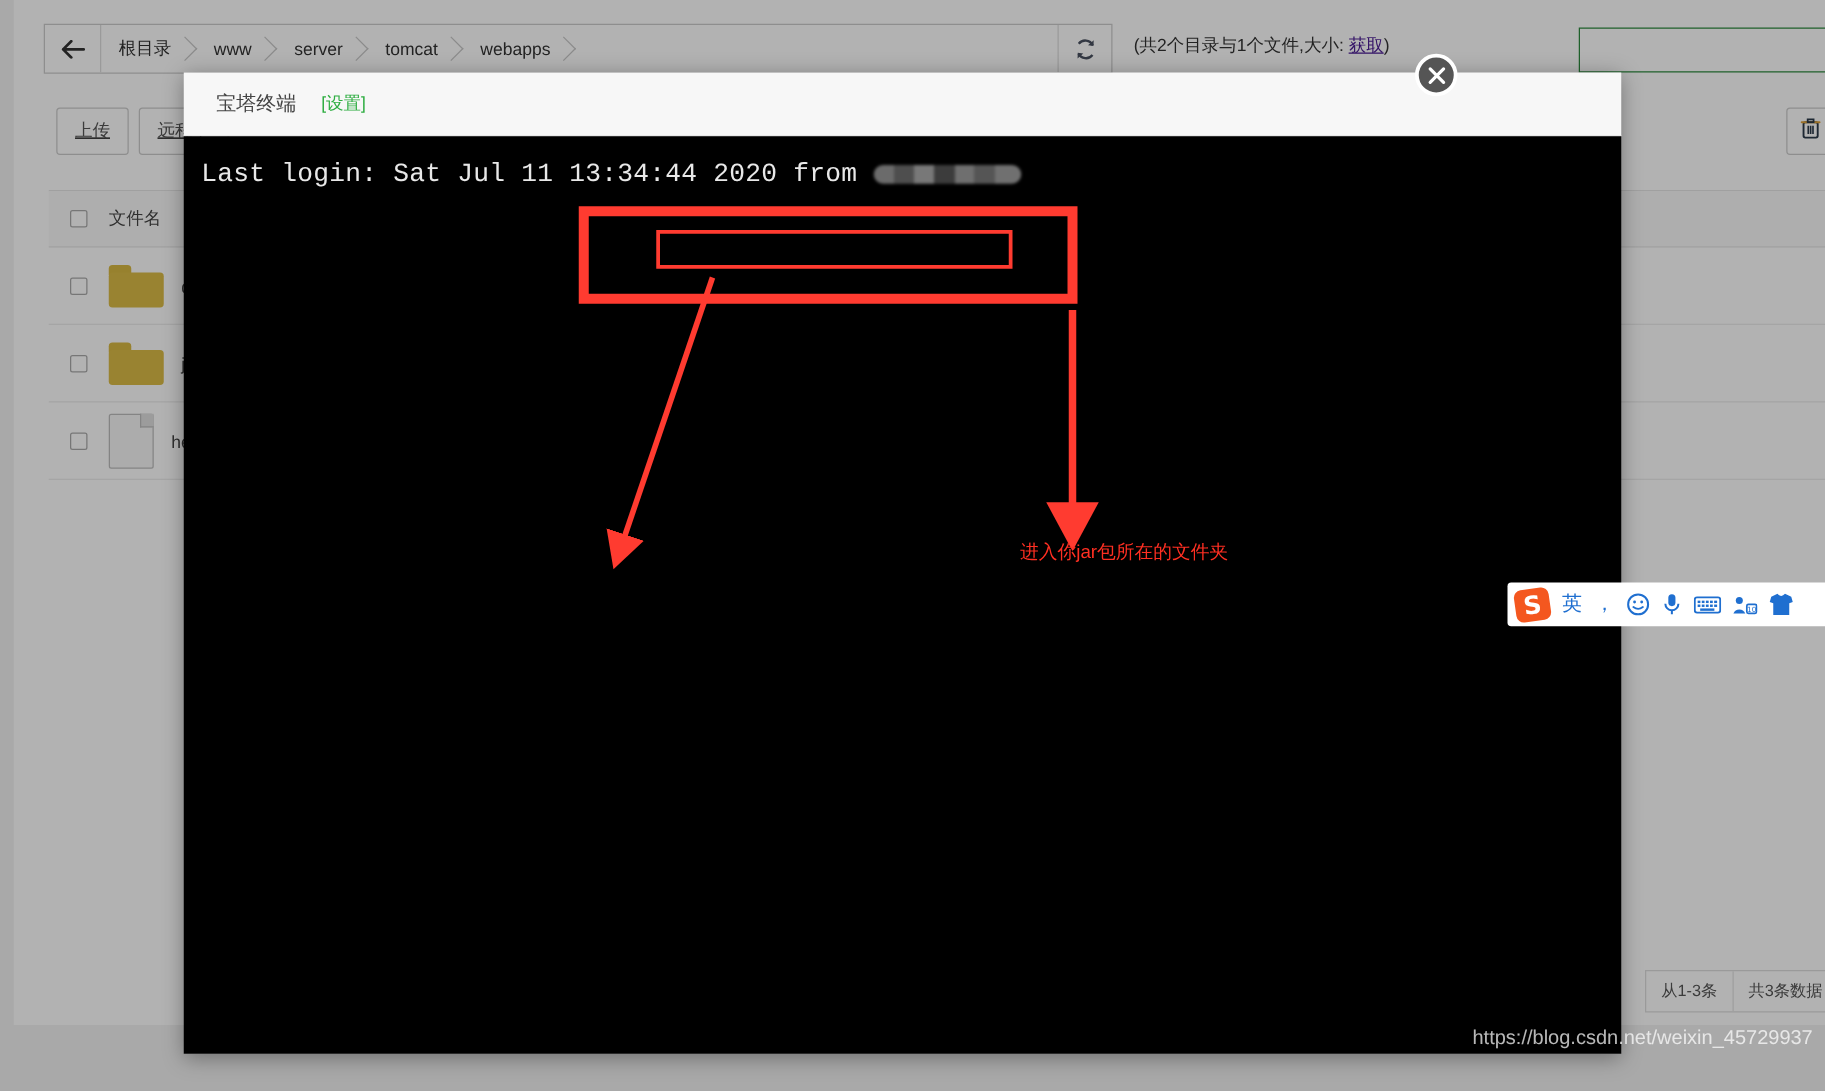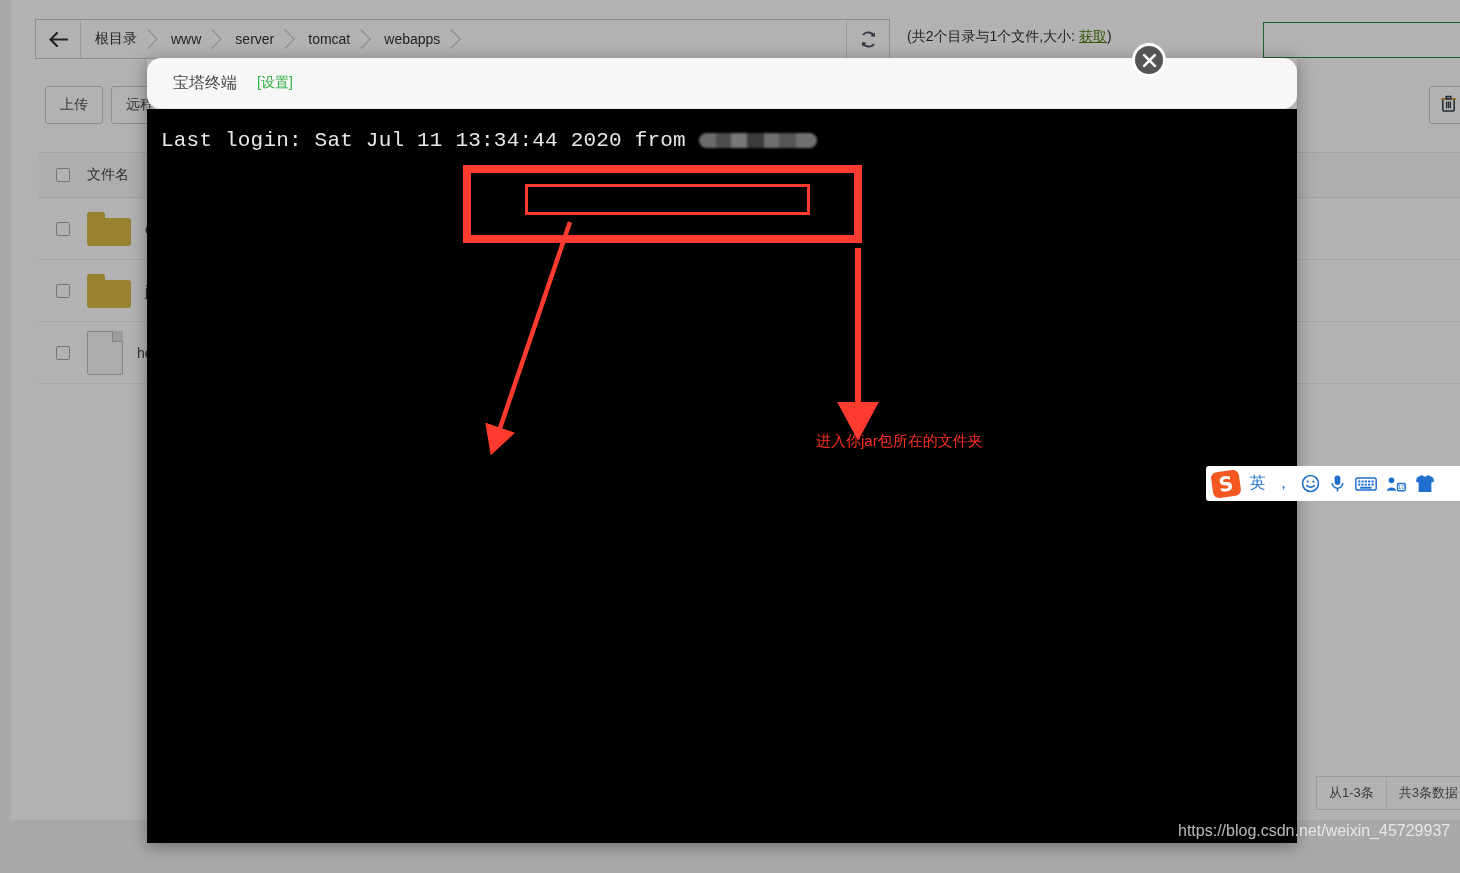--- a/index.html
+++ b/index.html
@@ -98,37 +98,38 @@
     justify-content: center;
     border-left: 1px solid #ddd;
   }
   .fm-stat {
     position: absolute;
     left: 896px; top: 28px;
     font-size: 14px;
     color: #333;
     white-space: nowrap;
   }
-  .fm-stat .lnk { color: #4d7c0f; text-decoration: underline; }
+  .fm-stat .lnk { color: #4c1d95; text-decoration: underline; }
 
   .search-box {
     position: absolute;
     left: 1252px; top: 22px;
     width: 230px; height: 36px;
     border: 1px solid #2d8a3e;
     background: transparent;
     box-sizing: border-box;
   }
 
   
   .tool-row {
     position: absolute;
     left: 34px; top: 86px;
     display: flex;
     gap: 8px;
+    text-decoration: underline;
   }
   .tbtn {
     height: 38px;
     min-width: 52px;
     padding: 0 14px;
     border: 1px solid #ccc;
     border-radius: 3px;
     background: #fff;
     color: #555;
     font-size: 14px;
@@ -269,21 +270,20 @@
   .dlg-head {
     height: 51px;
     background: #f7f7f7;
     border-bottom: 1px solid #e8e8e8;
     display: flex;
     align-items: center;
     padding-left: 26px;
     box-sizing: border-box;
     font-size: 16px;
     color: #444;
-    border-radius: 14px;
   }
   .dlg-head .setting {
     color: #2fae42;
     font-size: 14px;
     margin-left: 20px;
   }
   .term {
     position: relative;
     height: 734px;
     background: #000;

